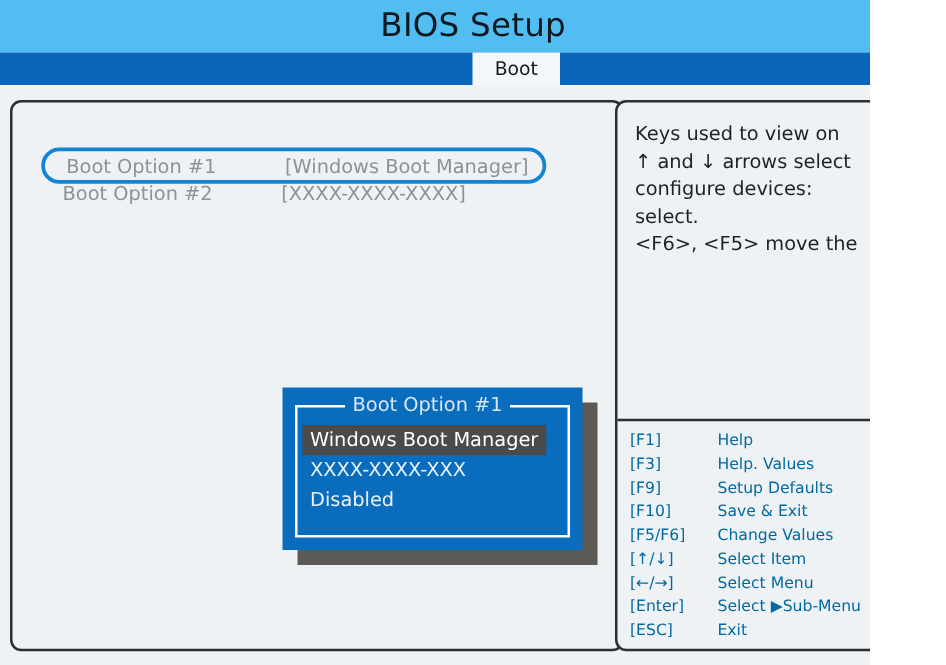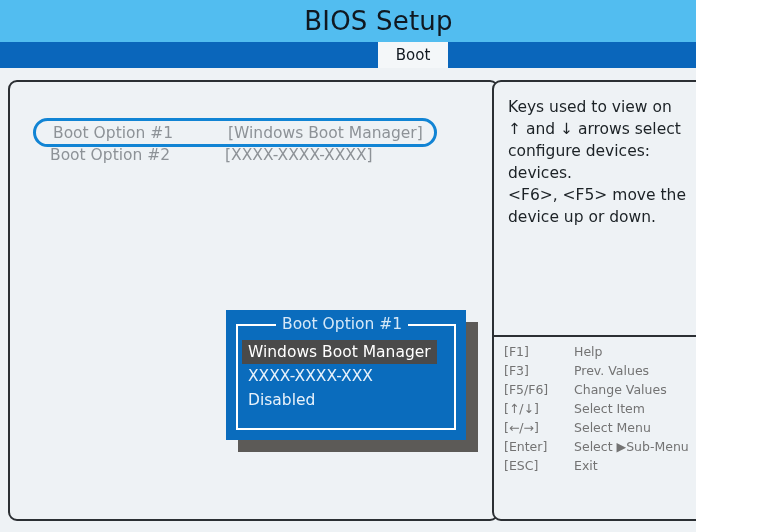--- a/index.html
+++ b/index.html
@@ -168,21 +168,21 @@
     width: 237px; height: 0;
     border-top: 2px solid #2b2f33;
   }
 
   
   #key-legend {
     position: absolute;
     left: 10px; top: 262px;
     width: 222px;
     font-size: 12.5px;
-    color: #737373;
+    color: #0369a1;
   }
   .key-row {
     display: flex;
     align-items: baseline;
     height: 19px;
     white-space: nowrap;
   }
   .key-name { width: 70px; flex: 0 0 70px; }
   .key-desc { }
 </style>
@@ -234,35 +234,42 @@
       </div>
 
     </div>
 
     <div id="right-panel">
 
       <div id="help-text">
         <div>Keys used to view on</div>
         <div>↑  and ↓  arrows select</div>
         <div>configure devices:</div>
-        <div>devices.</div>
+        <div>select.</div>
         <div>&lt;F6&gt;, &lt;F5&gt; move the</div>
-        <div>device up or down.</div>
       </div>
 
       <div id="help-divider"></div>
 
       <div id="key-legend">
         <div class="key-row">
           <span class="key-name">[F1]</span>
           <span class="key-desc">Help</span>
         </div>
         <div class="key-row">
           <span class="key-name">[F3]</span>
-          <span class="key-desc">Prev. Values</span>
+          <span class="key-desc">Help. Values</span>
+        </div>
+        <div class="key-row">
+          <span class="key-name">[F9]</span>
+          <span class="key-desc">Setup Defaults</span>
+        </div>
+        <div class="key-row">
+          <span class="key-name">[F10]</span>
+          <span class="key-desc">Save &amp; Exit</span>
         </div>
         <div class="key-row">
           <span class="key-name">[F5/F6]</span>
           <span class="key-desc">Change Values</span>
         </div>
         <div class="key-row">
           <span class="key-name">[↑/↓]</span>
           <span class="key-desc">Select Item</span>
         </div>
         <div class="key-row">

